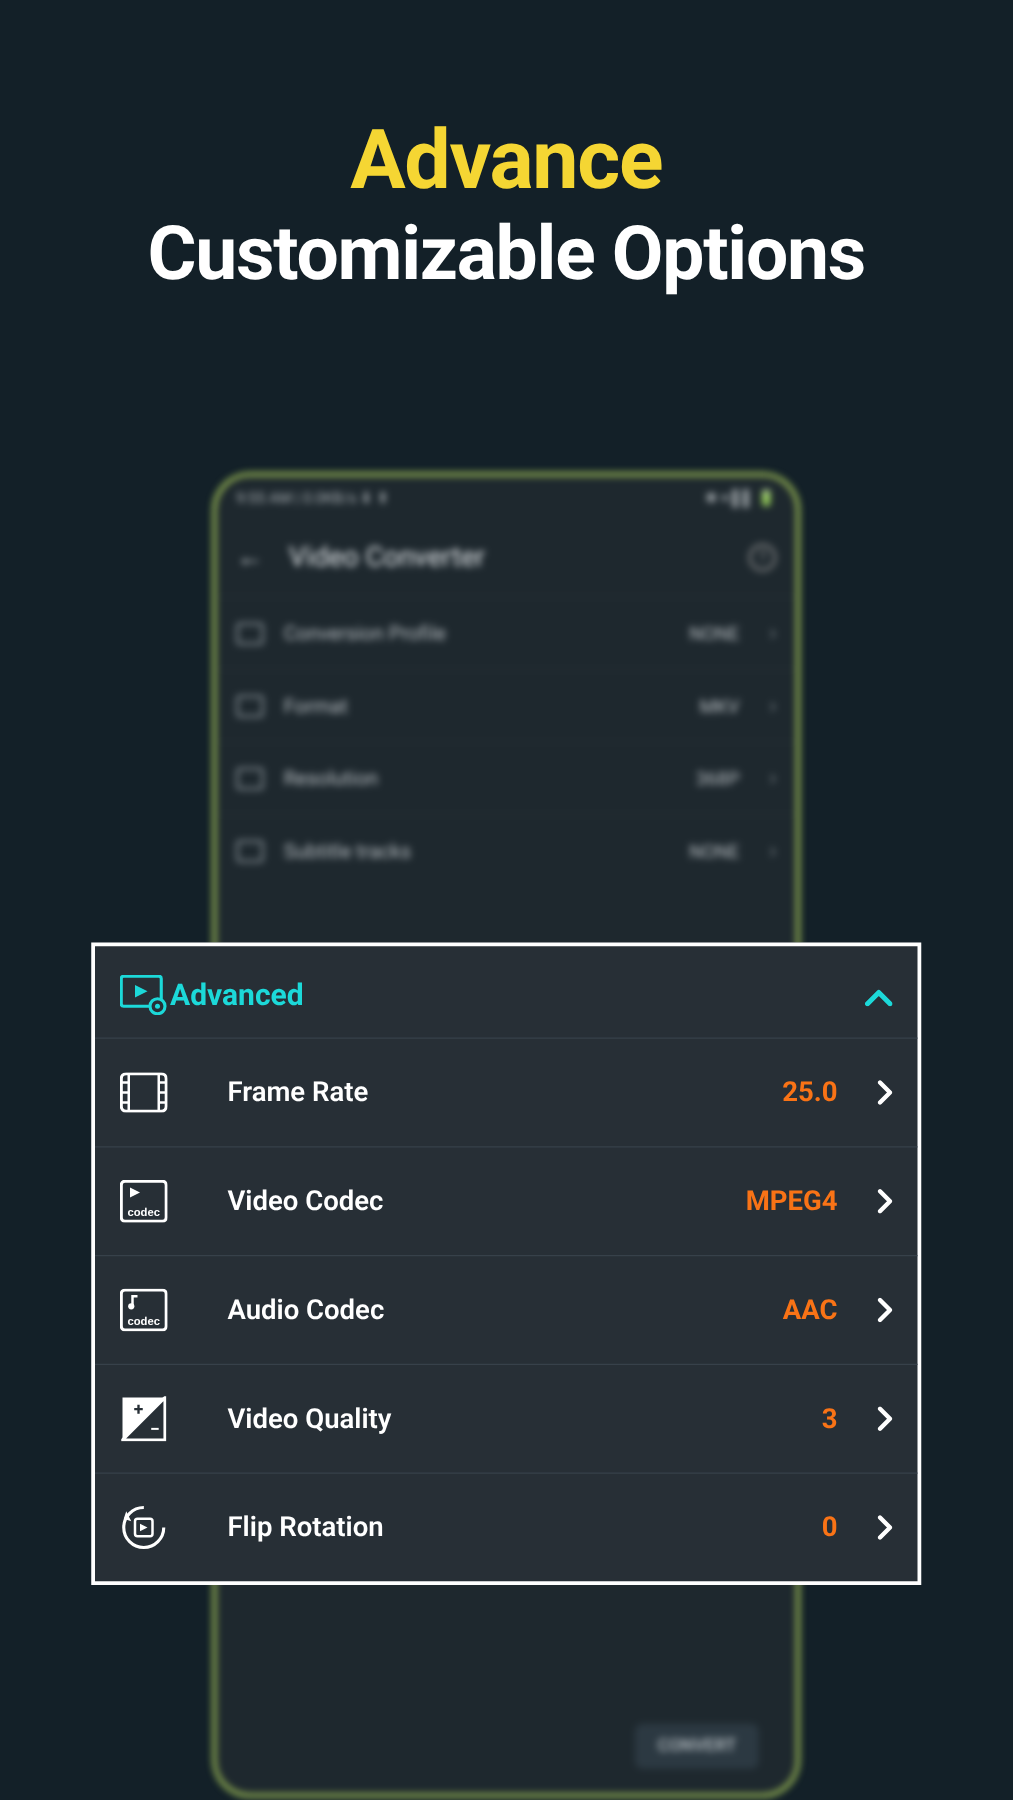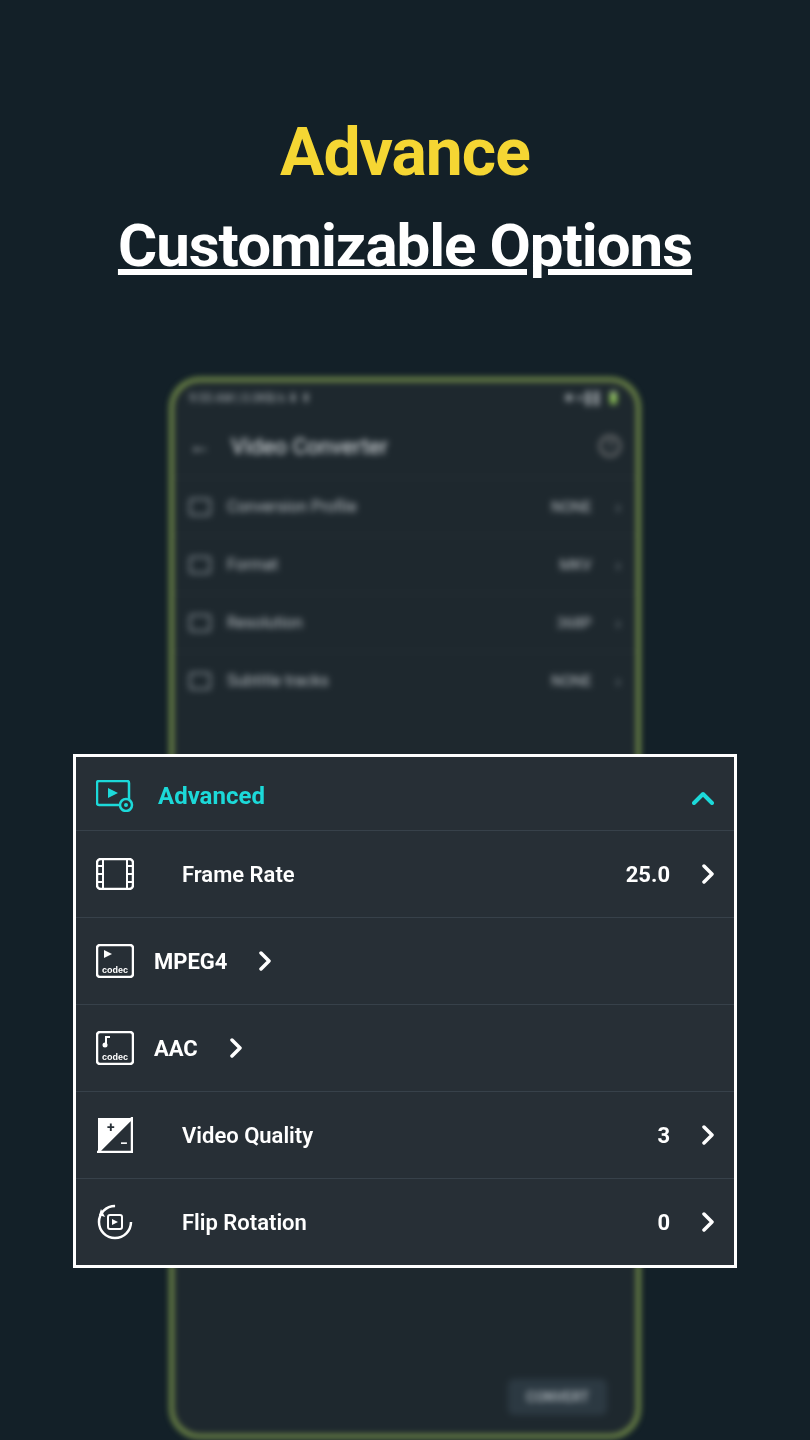--- a/index.html
+++ b/index.html
@@ -6,35 +6,34 @@
 body {
   width: 810px;
   height: 1440px;
   background: #132028;
   font-family: -apple-system, BlinkMacSystemFont, 'Segoe UI', Roboto, sans-serif;
   overflow: hidden;
   position: relative;
 }
 .hero {
   text-align: center;
-  padding-top: 114px;
+  padding-top: 90px;
 }
 .hero-title {
   color: #f5d633;
   font-size: 66px;
   font-weight: 700;
   letter-spacing: -1px;
 }
 .hero-subtitle {
   color: #ffffff;
   font-size: 60px;
   font-weight: 700;
   letter-spacing: -1px;
-  margin-top: 19px;
-  text-decoration: underline;
+  margin-top: 0;
 }
 .phone-mock {
   position: absolute;
   left: 50%;
   transform: translateX(-50%);
   top: 378px;
   width: 470px;
   height: 1060px;
   border: 3px solid #a8c85a;
   border-radius: 30px;
@@ -94,21 +93,21 @@
   left: 73px;
   top: 754px;
   width: 664px;
   background: #272f36;
   border: 3px solid #ffffff;
 }
 .panel-header {
   display: flex;
   align-items: center;
   padding: 22px 20px 18px 20px;
-  gap: 24px;
+  gap: 2px;
 }
 .panel-header-icon svg { display: block; }
 .panel-header-title {
   color: #1cd9d9;
   font-size: 24px;
   font-weight: 700;
   flex: 1;
 }
 .panel-header-caret { color: #1cd9d9; font-size: 28px; font-weight: bold; }
 .row {
@@ -128,21 +127,21 @@
 }
 .row-icon svg { display: block; }
 .row-label {
   color: #ffffff;
   font-size: 22px;
   font-weight: 600;
   flex: 1;
   margin-left: 28px;
 }
 .row-value {
-  color: #ffffff;
+  color: #f97316;
   font-size: 22px;
   font-weight: 700;
 }
 .row-chevron {
   color: #ffffff;
   margin-left: 12px;
 }
 .row-chevron svg { display: block; }
 </style>
 </head>
@@ -232,37 +231,39 @@
   </div>
 
   <div class="row">
     <span class="row-icon">
       <svg width="38" height="34" viewBox="0 0 38 34">
           <rect x="1" y="1" width="36" height="32" rx="3" stroke="#fff" stroke-width="2.5" fill="none"></rect>
           <polygon points="8,6 8,14 16,10" fill="#fff"></polygon>
           <text x="19" y="29" text-anchor="middle" fill="#fff" font-size="9" font-weight="bold" font-family="sans-serif">codec</text>
         </svg>
     </span>
+    <span class="row-label">Video Codec</span>
     <span class="row-value">MPEG4</span>
     <span class="row-chevron">
       <svg width="12" height="20" viewBox="0 0 12 20">
           <polyline points="2,2 10,10 2,18" stroke="#fff" stroke-width="3.5" fill="none" stroke-linecap="round" stroke-linejoin="round"></polyline>
         </svg>
     </span>
   </div>
 
   <div class="row">
     <span class="row-icon">
       <svg width="38" height="34" viewBox="0 0 38 34">
           <rect x="1" y="1" width="36" height="32" rx="3" stroke="#fff" stroke-width="2.5" fill="none"></rect>
           <path d="M10 14 L10 6 L14 6" stroke="#fff" stroke-width="2" fill="none"></path>
           <circle cx="9" cy="14" r="2.5" fill="#fff"></circle>
           <text x="19" y="29" text-anchor="middle" fill="#fff" font-size="9" font-weight="bold" font-family="sans-serif">codec</text>
         </svg>
     </span>
+    <span class="row-label">Audio Codec</span>
     <span class="row-value">AAC</span>
     <span class="row-chevron">
       <svg width="12" height="20" viewBox="0 0 12 20">
           <polyline points="2,2 10,10 2,18" stroke="#fff" stroke-width="3.5" fill="none" stroke-linecap="round" stroke-linejoin="round"></polyline>
         </svg>
     </span>
   </div>
 
   <div class="row">
     <span class="row-icon">

